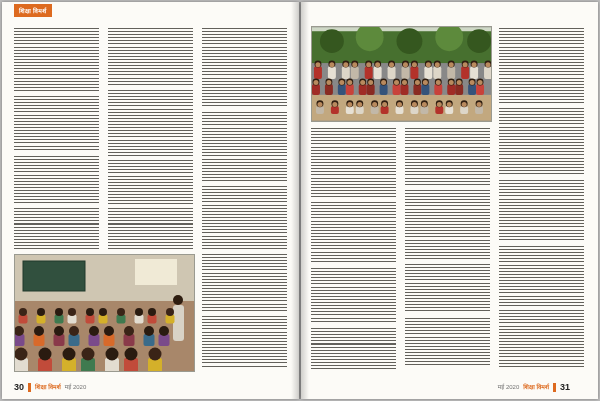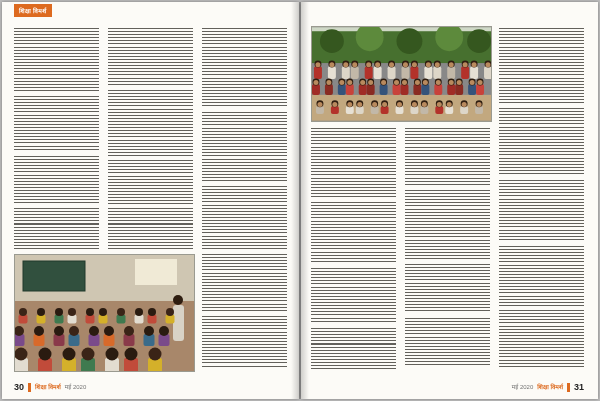--- a/index.html
+++ b/index.html
@@ -11,21 +11,21 @@
     background:linear-gradient(90deg,rgba(0,0,0,0) 0%,rgba(0,0,0,.20) 50%,rgba(0,0,0,0) 100%);}
   .brand-tab{position:absolute;left:12px;top:2px;height:13px;padding:0 5px;background:var(--accent,#dd6a1f);
     color:#fff;font-size:6px;font-weight:bold;display:flex;align-items:center;letter-spacing:.3px;}
   .col{position:absolute;width:85px;}
   .txt{width:100%;margin-bottom:4px;opacity:.85;
     background:repeating-linear-gradient(#47453f 0px,#47453f 1px,transparent 1px,transparent 3.1px);}
   .photo{position:absolute;overflow:hidden;border:1px solid #9a9a90;background:#888;}
   .photo svg{display:block;}
   .footer{position:absolute;bottom:7px;display:flex;align-items:center;gap:4px;font-size:6px;color:#666;}
   .footer-left{left:12px;}
-  .footer-right{right:14px;}
+  .footer-right{right:28px;}
   .pagenum{font-size:9px;font-weight:bold;color:#222;}
   .fsep{width:3px;height:9px;background:var(--accent,#dd6a1f);}
   .fmag{color:var(--accent,#dd6a1f);font-weight:bold;}
   .fdate{color:#777;}
 </style>
 </head>
 <body>
 
 <div class="stage">
 

